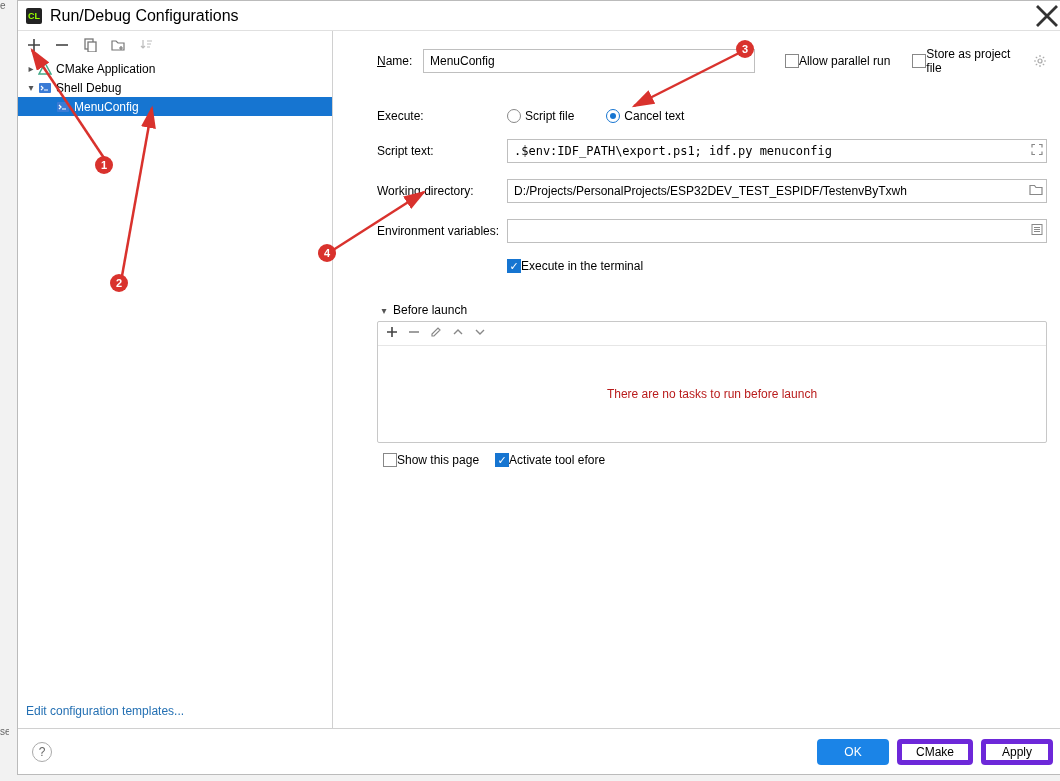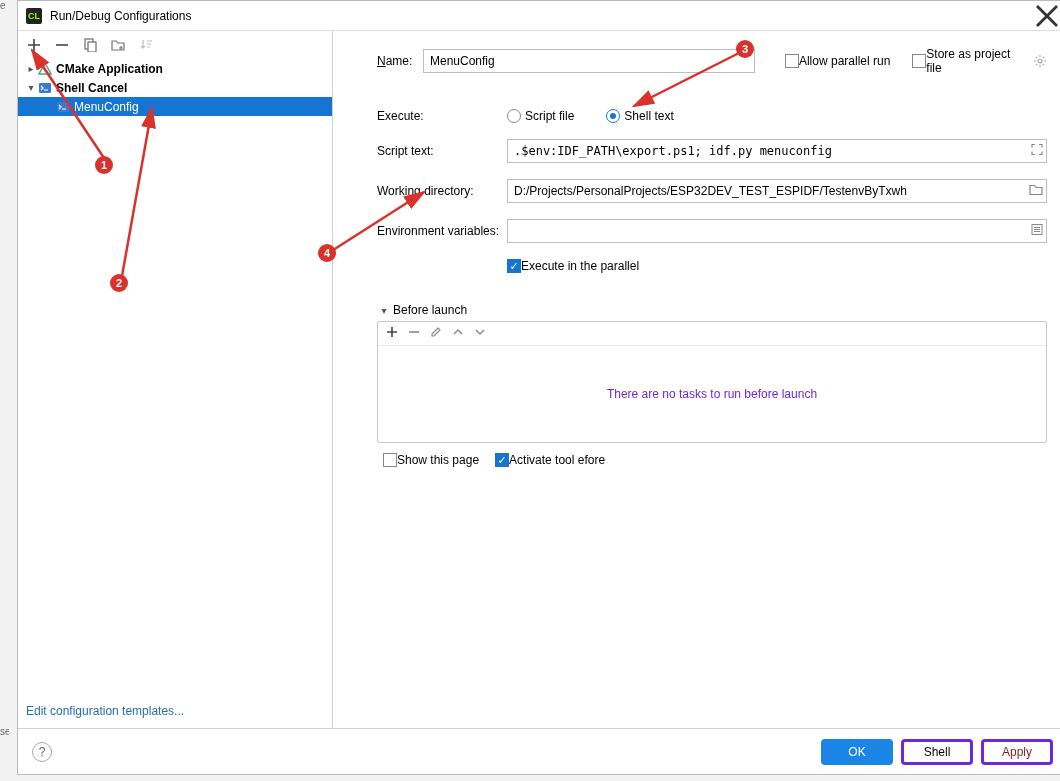--- a/index.html
+++ b/index.html
@@ -2,38 +2,38 @@
 <html><head>
   <meta charset="utf-8">
   <style>
     * { box-sizing: border-box; margin: 0; padding: 0; font-family: "Segoe UI", Arial, sans-serif; }
     body { background: #f2f2f2; font-size: 12px; color: #000; width: 1060px; height: 781px; overflow: hidden; position: relative; }
     
     .dialog { position: absolute; left: 9px; top: 0; width: 1051px; height: 775px; background: #fff; border: 1px solid #bbb; display: flex; flex-direction: column; margin-left: 8px; }
     
     .titlebar { height: 30px; display: flex; align-items: center; padding: 0 8px; border-bottom: 1px solid #e0e0e0; }
     .titlebar .app-icon { width: 16px; height: 16px; background: #222; color: #9f0; font-size: 9px; font-weight: bold; display: flex; align-items: center; justify-content: center; border-radius: 2px; margin-right: 8px; }
-    .titlebar .title { flex: 1; font-size: 12px; }
+    .titlebar .title { flex: 1; font-size: 16px; }
     .titlebar .close-btn { width: 24px; height: 24px; display: flex; align-items: center; justify-content: center; cursor: pointer; font-size: 14px; color: #333; }
     
     .main-area { flex: 1; display: flex; overflow: hidden; }
     
     .left-panel { width: 315px; border-right: 1px solid #d0d0d0; display: flex; flex-direction: column; padding-bottom: 6px; }
     
     .toolbar { height: 28px; display: flex; align-items: center; padding: 0 6px; gap: 8px; }
     .toolbar .icon-btn { width: 20px; height: 20px; display: flex; align-items: center; justify-content: center; cursor: pointer; color: #555; }
     .toolbar svg { width: 14px; height: 14px; }
     
     .tree { flex: 1; overflow: auto; }
     .tree-item { display: flex; align-items: center; height: 19px; padding-left: 6px; cursor: pointer; }
     .tree-item.selected { background: #1675d1; color: #fff; }
     .tree-item .chev { width: 14px; display: inline-flex; justify-content: center; color: #555; font-size: 10px; }
     .tree-item .cfg-icon { width: 14px; height: 14px; margin-right: 4px; display: inline-flex; align-items: center; justify-content: center; }
     .tree-item .label { font-size: 12px; }
-    .tree-item.bold .label { font-weight: 700; }
+    .tree-item.bold .label { font-weight: 400; }
     
     .link-row { padding: 4px 8px; }
     .link-row a { color: #2470b3; text-decoration: none; font-size: 12px; }
     
     .right-panel { flex: 1; padding: 16px 20px 0 44px; display: flex; flex-direction: column; overflow: auto; }
     
     .form-row { display: flex; align-items: center; margin-bottom: 16px; }
     .form-row .lbl { width: 130px; font-size: 12px; }
     .form-row .lbl .u { text-decoration: underline; }
     .form-row .ctl { flex: 1; display: flex; align-items: center; }
@@ -58,30 +58,30 @@
     .input-with-icon { position: relative; flex: 1; }
     .input-with-icon .trailing-icon { position: absolute; right: 4px; top: 50%; transform: translateY(-50%); color: #888; cursor: pointer; }
     
     .before-launch-header { display: flex; align-items: center; font-size: 12px; padding: 6px 0 4px 0; margin-top: 8px; }
     .before-launch-header .tri { width: 14px; display: inline-flex; justify-content: center; color: #555; font-size: 10px; margin-right: 2px; }
     
     .tasks-box { border: 1px solid #c8c8c8; border-radius: 2px; height: 122px; display: flex; flex-direction: column; }
     .tasks-toolbar { height: 24px; display: flex; align-items: center; gap: 10px; padding: 0 8px; border-bottom: 1px solid #e6e6e6; }
     .tasks-toolbar .ti { color: #888; cursor: pointer; }
     .tasks-toolbar .ti.enabled { color: #444; }
-    .tasks-empty { flex: 1; display: flex; align-items: center; justify-content: center; color: #6d28d9; font-size: 12px; }
+    .tasks-empty { flex: 1; display: flex; align-items: center; justify-content: center; color: #b91c1c; font-size: 12px; }
     
     .bottom-opts { display: flex; gap: 16px; align-items: center; margin-top: 10px; padding-left: 6px; }
     
     .button-bar { height: 46px; border-top: 1px solid #d0d0d0; display: flex; align-items: center; padding: 0 14px; }
     .help-btn { width: 20px; height: 20px; border: 1px solid #aaa; border-radius: 50%; display: flex; align-items: center; justify-content: center; color: #666; font-size: 12px; cursor: pointer; }
     .spacer { flex: 1; }
-    .btn { height: 26px; min-width: 72px; padding: 0 14px; border: 3px solid #6d28d9; background: #fff; border-radius: 4px; font-size: 12px; cursor: pointer; margin-left: 8px; }
+    .btn { height: 26px; min-width: 72px; padding: 0 14px; border: 5px solid #6d28d9; background: #fff; border-radius: 4px; font-size: 12px; cursor: pointer; margin-left: 8px; }
     .btn.primary { background: #1b84e7; border-color: #1b84e7; color: #fff; font-weight: 500; }
-    .btn:disabled { color: #7f1d1d; cursor: default; }
+    .btn:disabled { color: #000000; cursor: default; }
     
     .arrow { position: absolute; pointer-events: none; }
     .num-badge { position: absolute; width: 18px; height: 18px; border-radius: 50%; background: #d9322d; color: #fff; font-size: 11px; font-weight: 600; display: flex; align-items: center; justify-content: center; pointer-events: none; }
     
     .left-edge-text { position: absolute; left: 0; top: 0; width: 9px; height: 100%; font-size: 10px; color: #666; overflow: hidden; }
   </style>
 </head>
 <body>
 
 <div class="left-edge-text">e<br><br><br><br><br><br><br><br><br><br><br><br><br><br><br><br><br><br><br><br><br><br><br><br><br><br><br><br><br><br><br><br><br><br><br><br><br><br><br><br><br><br><br><br><br><br><br><br><br><br><br><br><br><br><br><br><br><br><br><br><br><br><br><br><br><br>se</div>
@@ -142,21 +142,21 @@
           <span class="label">CMake Application</span>
         </div>
         <div class="tree-item bold" style="padding-left:6px;">
           <span class="chev">▾</span>
           <span class="cfg-icon">
             <svg width="14" height="14" viewBox="0 0 14 14">
                 <rect x="1" y="2" width="12" height="10" rx="1" fill="#3a7bd5"></rect>
                 <path d="M3 5 L5 7 L3 9 M6 9 H10" stroke="#fff" stroke-width="1.2" fill="none"></path>
               </svg>
           </span>
-          <span class="label">Shell Cancel</span>
+          <span class="label">Shell Debug</span>
         </div>
         <div class="tree-item selected" style="padding-left:38px;">
           <span class="cfg-icon">
             <svg width="14" height="14" viewBox="0 0 14 14">
                 <rect x="1" y="2" width="12" height="10" rx="1" fill="#3a7bd5"></rect>
                 <path d="M3 5 L5 7 L3 9 M6 9 H10" stroke="#fff" stroke-width="1.2" fill="none"></path>
               </svg>
           </span>
           <span class="label">MenuConfig</span>
         </div>
@@ -192,21 +192,21 @@
 
       <div class="form-row">
         <div class="lbl">Execute:</div>
         <div class="ctl radio-row">
           <label class="radio-opt">
             <span class="radio-circle"></span>
             <span>Script file</span>
           </label>
           <label class="radio-opt">
             <span class="radio-circle checked"></span>
-            <span>Shell text</span>
+            <span>Cancel text</span>
           </label>
         </div>
       </div>
 
       <div class="form-row">
         <div class="lbl">Script text:</div>
         <div class="ctl">
           <div class="input-with-icon">
             <input class="text-input mono" value=".$env:IDF_PATH\export.ps1; idf.py menuconfig" style="">
             <span class="trailing-icon">
@@ -245,21 +245,21 @@
             </span>
           </div>
         </div>
       </div>
 
       <div class="form-row">
         <div class="lbl"></div>
         <div class="ctl">
           <label class="checkbox-row">
             <span class="chk checked">✓</span>
-            <span>Execute in the parallel</span>
+            <span>Execute in the terminal</span>
           </label>
         </div>
       </div>
 
       <div class="before-launch-header">
         <span class="tri">▾</span>
         <span><span class="u">B</span>efore launch</span>
       </div>
 
       <div class="tasks-box">
@@ -294,21 +294,21 @@
         </label>
       </div>
 
     </div>
   </div>
 
   <div class="button-bar">
     <div class="help-btn">?</div>
     <div class="spacer"></div>
     <button class="btn primary">OK</button>
-    <button class="btn">Shell</button>
+    <button class="btn">CMake</button>
     <button class="btn" disabled="">Apply</button>
   </div>
 </div>
 
 <svg class="arrow" style="left:0;top:0;" width="1060" height="781">
   <defs>
     <marker id="ah" markerWidth="10" markerHeight="10" refX="8" refY="3" orient="auto">
       <path d="M0,0 L9,3 L0,6 Z" fill="#d9322d"></path>
     </marker>
   </defs>

